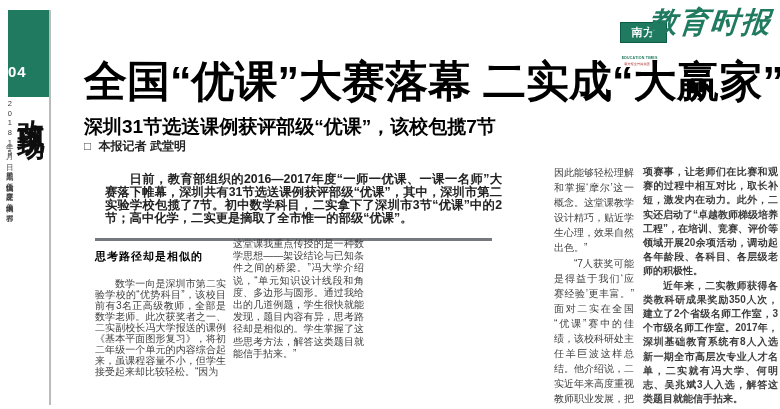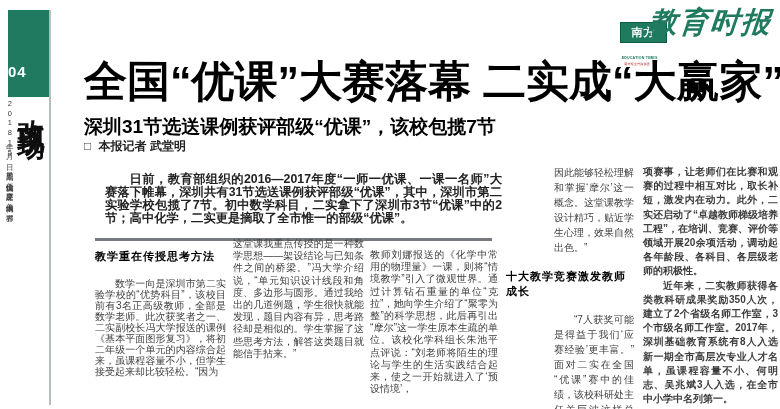--- a/index.html
+++ b/index.html
@@ -85,36 +85,32 @@
   <h2 class="subheadline">深圳31节选送课例获评部级“优课”，该校包揽7节</h2>
   <div class="byline">
     <span class="sq">□</span>
     <span>本报记者 武堂明</span>
   </div>
 
   <p class="lede">日前，教育部组织的2016—2017年度“一师一优课、一课一名师”大赛落下帷幕，深圳共有31节选送课例获评部级“优课”，其中，深圳市第二实验学校包揽了7节。初中数学科目，二实拿下了深圳市3节“优课”中的2节；高中化学，二实更是摘取了全市惟一的部级“优课”。</p>
   <div class="lede-rule"></div>
 
   <section class="col col-a">
-    <h3>教学重在传授思考方法</h3>
+    <h3>思考路径却是相似的</h3>
     <p class="indent">数学一向是深圳市第二实验学校的“优势科目”，该校目前有3名正高级教师，全部是数学老师。此次获奖者之一、二实副校长冯大学报送的课例《基本平面图形复习》，将初二年级一个单元的内容综合起来，虽课程容量不小，但学生接受起来却比较轻松。“因为</p>
   </section>
 
   <section class="col col-b">
     <p>这堂课我重点传授的是一种数学思想——架设结论与已知条件之间的桥梁。”冯大学介绍说，“单元知识设计线段和角度、多边形与圆形。通过我给出的几道例题，学生很快就能发现，题目内容有异，思考路径却是相似的。学生掌握了这些思考方法，解答这类题目就能信手拈来。”</p>
   </section>
 
-  <section class="col col-c">
-    <p>教师刘娜报送的《化学中常用的物理量》一课，则将“情境教学”引入了微观世界。通过计算钻石重量的单位“克拉”，她向学生介绍了“聚零为整”的科学思想，此后再引出“摩尔”这一学生原本生疏的单位。该校化学科组长朱池平点评说：“刘老师将陌生的理论与学生的生活实践结合起来，使之一开始就进入了‘预设情境’，</p>
-  </section>
 
   <section class="col col-d">
     <p>因此能够轻松理解和掌握‘摩尔’这一概念。这堂课教学设计精巧，贴近学生心理，效果自然出色。”</p>
-    <h3>十大教学竞赛激发教师成长</h3>
     <p class="indent">“7人获奖可能是得益于我们‘应赛经验’更丰富。”面对二实在全国“优课”赛中的佳绩，该校科研处主任羊巨波这样总结。他介绍说，二实近年来高度重视教师职业发展，把“激发教师的职业追求”作为工作重心。为此，他们在校内开展了“青年教师基本功”“骨干教师展示课”“名教师示范课”等10</p>
   </section>
 
   <section class="col col-e">
     <p>项赛事，让老师们在比赛和观赛的过程中相互对比，取长补短，激发内在动力。此外，二实还启动了“卓越教师梯级培养工程”，在培训、竞赛、评价等领域开展20余项活动，调动起各年龄段、各科目、各层级老师的积极性。</p>
-    <p class="indent">近年来，二实教师获得各类教科研成果奖励350人次，建立了2个省级名师工作室，3个市级名师工作室。2017年，深圳基础教育系统有8人入选新一期全市高层次专业人才名单，虽课程容量不小、何明志、吴兆斌3人入选，在全市中小学中名列第一。</p>
+    <p class="indent">近年来，二实教师获得各类教科研成果奖励350人次，建立了2个省级名师工作室，3个市级名师工作室。2017年，深圳基础教育系统有8人入选新一期全市高层次专业人才名单，二实就有冯大学、何明志、吴兆斌3人入选，解答这类题目就能信手拈来。</p>
   </section>
 
 </div>
 
 </body></html>

